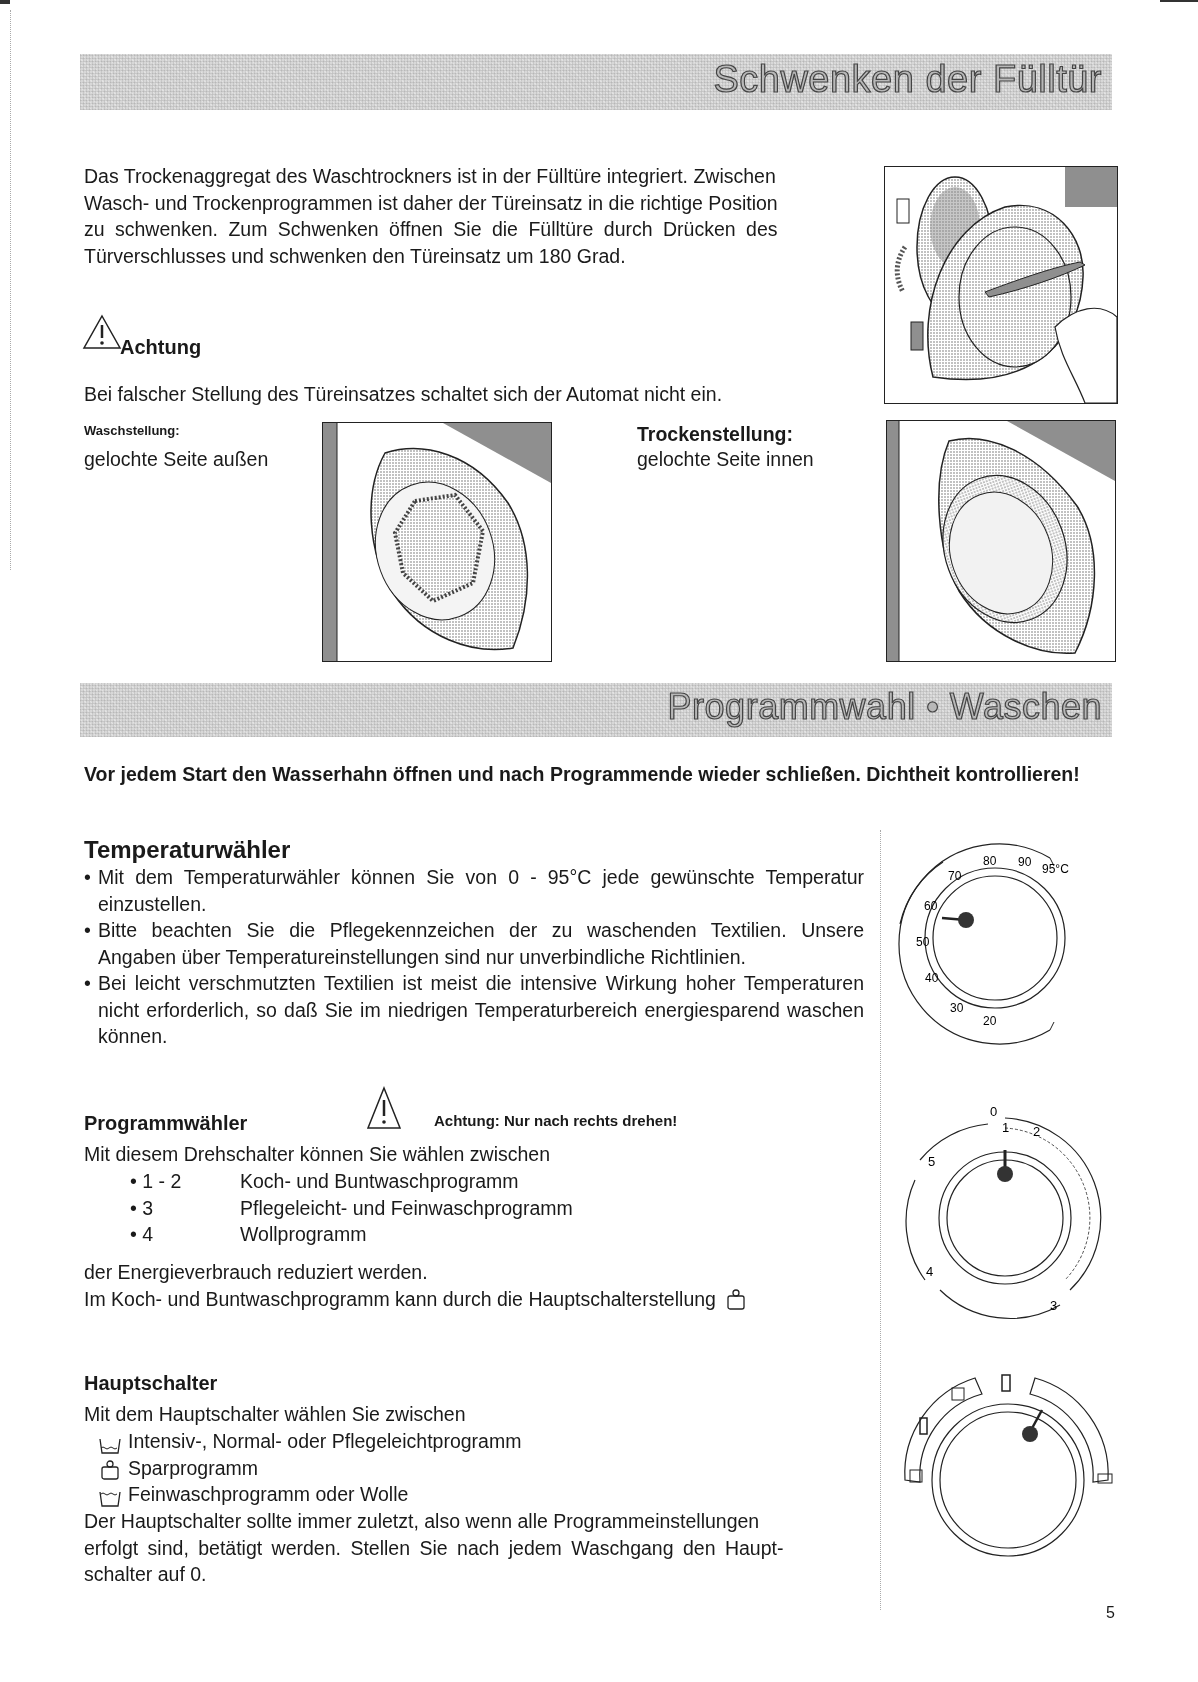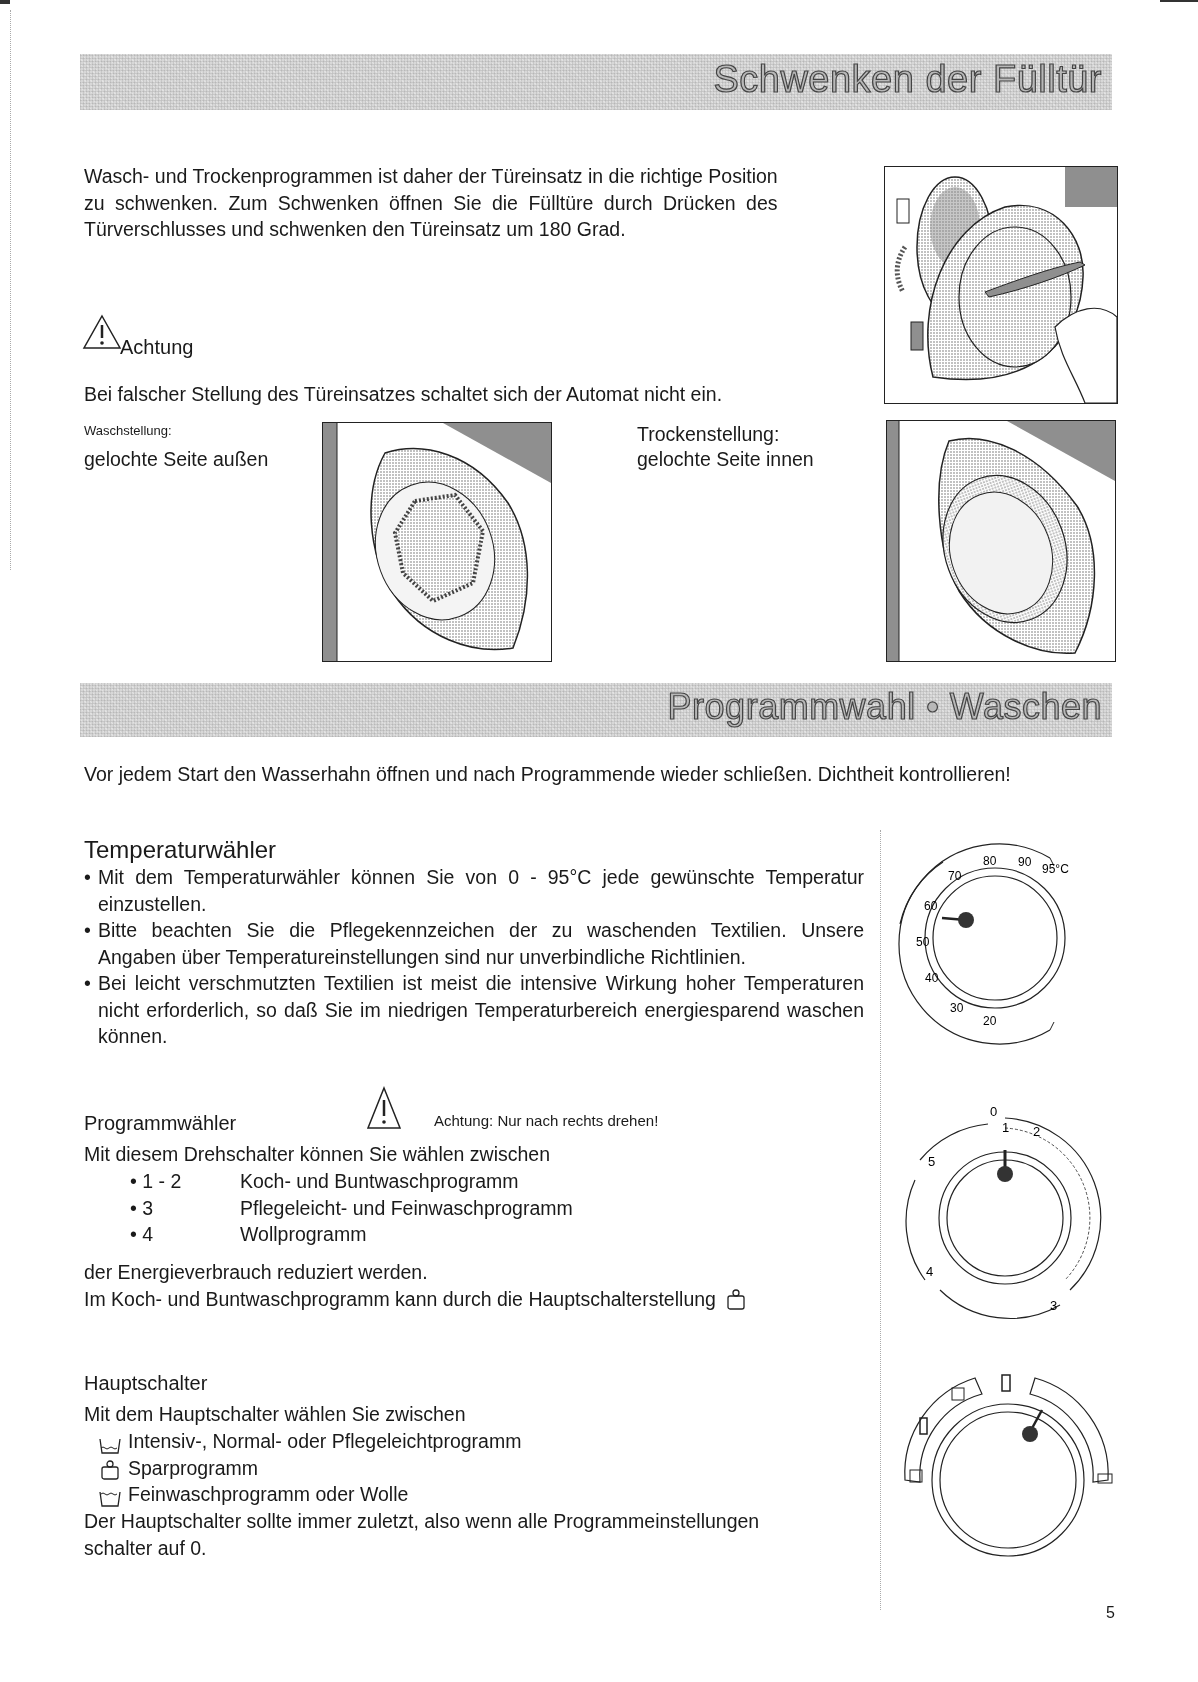--- a/index.html
+++ b/index.html
@@ -8,21 +8,21 @@
   .banner{position:absolute;left:80px;width:1032px;height:56px;
     background-color:#d8d8d8;
     background-image:
       repeating-linear-gradient(0deg, rgba(0,0,0,0.08) 0 1px, transparent 1px 3px),
       repeating-linear-gradient(90deg, rgba(0,0,0,0.08) 0 1px, transparent 1px 3px),
       repeating-linear-gradient(45deg, rgba(255,255,255,0.25) 0 1px, transparent 1px 4px);
   }
   .banner-title{position:absolute;right:10px;top:4px;font-size:38px;color:#b8b8b8;
     -webkit-text-stroke:1.2px #444;letter-spacing:0.5px;white-space:nowrap;}
   .body-text{font-size:19.5px;line-height:26.5px;}
-  .bold{font-weight:normal;}
+  .bold{font-weight:bold;}
   .justify{text-align:justify;text-align-last:left;}
   .fig{position:absolute;border:1.5px solid #222;background:#fff;overflow:hidden;}
   .bullet-row{display:flex;}
   .bullet-row .dot{width:14px;flex:none;}
   .prog-item{display:flex;}
   .prog-item .num{width:110px;flex:none;padding-left:46px;}
   .sym-row{display:flex;align-items:flex-end;}
   .sym-row .sym{width:36px;flex:none;display:flex;justify-content:center;}
   .dotted-vline{position:absolute;border-left:1px dotted #aaa;}
 </style>
@@ -31,20 +31,21 @@
 
 <div class="abs" style="left:0;top:0;width:10px;height:4px;background:#333;"></div>
 <div class="abs" style="right:0;top:0;width:38px;height:2px;background:#333;"></div>
 <div class="dotted-vline" style="left:10px;top:10px;height:560px;"></div>
 
 <div class="banner" style="top:54px;">
   <div class="banner-title">Schwenken der Fülltür</div>
 </div>
 
 <div class="abs body-text justify" style="left:84px;top:163px;width:778px;">
+  <div>Das Trockenaggregat des Waschtrockners ist in der Fülltüre integriert. Zwischen</div>
   <div>Wasch- und Trockenprogrammen ist daher der Türeinsatz in die richtige Position</div>
   <div style="word-spacing:5px;">zu schwenken. Zum Schwenken öffnen Sie die Fülltüre durch Drücken des</div>
   <div>Türverschlusses und schwenken den Türeinsatz um 180 Grad.</div>
 </div>
 
 <svg class="abs" style="left:82px;top:314px;" width="40" height="36" viewBox="0 0 40 36">
   <polygon points="20,2 38,34 2,34" fill="none" stroke="#222" stroke-width="1.5"></polygon>
   <line x1="20" y1="11" x2="20" y2="24" stroke="#222" stroke-width="2.5"></line>
   <circle cx="20" cy="29" r="1.8" fill="#222"></circle>
 </svg>
@@ -222,20 +223,21 @@
         <svg width="24" height="18" viewBox="0 0 24 18">
           <path d="M2,2 L4,16 L20,16 L22,2" fill="none" stroke="#222" stroke-width="1.3"></path>
           <path d="M3,4 q2,-2 4,0 q2,2 4,0 q2,-2 4,0 q2,2 4,0" fill="none" stroke="#222" stroke-width="1"></path>
         </svg>
       </span>
     <span>Feinwaschprogramm oder Wolle</span>
   </div>
 </div>
 <div class="abs body-text justify" style="left:84px;top:1508px;width:780px;">
   <div>Der Hauptschalter sollte immer zuletzt, also wenn alle Programmeinstellungen</div>
+  <div style="word-spacing:4px;">erfolgt sind, betätigt werden. Stellen Sie nach jedem Waschgang den Haupt-</div>
   <div>schalter auf 0.</div>
 </div>
 
 <svg class="abs" style="left:890px;top:1360px;" width="240" height="200" viewBox="0 0 240 200">
   <path d="M85,18 A100,100 0 0 0 15,120 L30,122 A85,85 0 0 1 92,34 Z" fill="none" stroke="#222" stroke-width="1.2"></path>
   <path d="M145,18 A100,100 0 0 1 218,120 L203,122 A85,85 0 0 0 140,34 Z" fill="none" stroke="#222" stroke-width="1.2"></path>
   <rect x="112" y="15" width="8" height="16" fill="none" stroke="#222" stroke-width="1.5"></rect>
   <circle cx="118" cy="120" r="76" fill="none" stroke="#222" stroke-width="1.2"></circle>
   <circle cx="118" cy="120" r="68" fill="none" stroke="#222" stroke-width="1.2"></circle>
   <line x1="152" y1="50" x2="140" y2="72" stroke="#222" stroke-width="2.5"></line>

